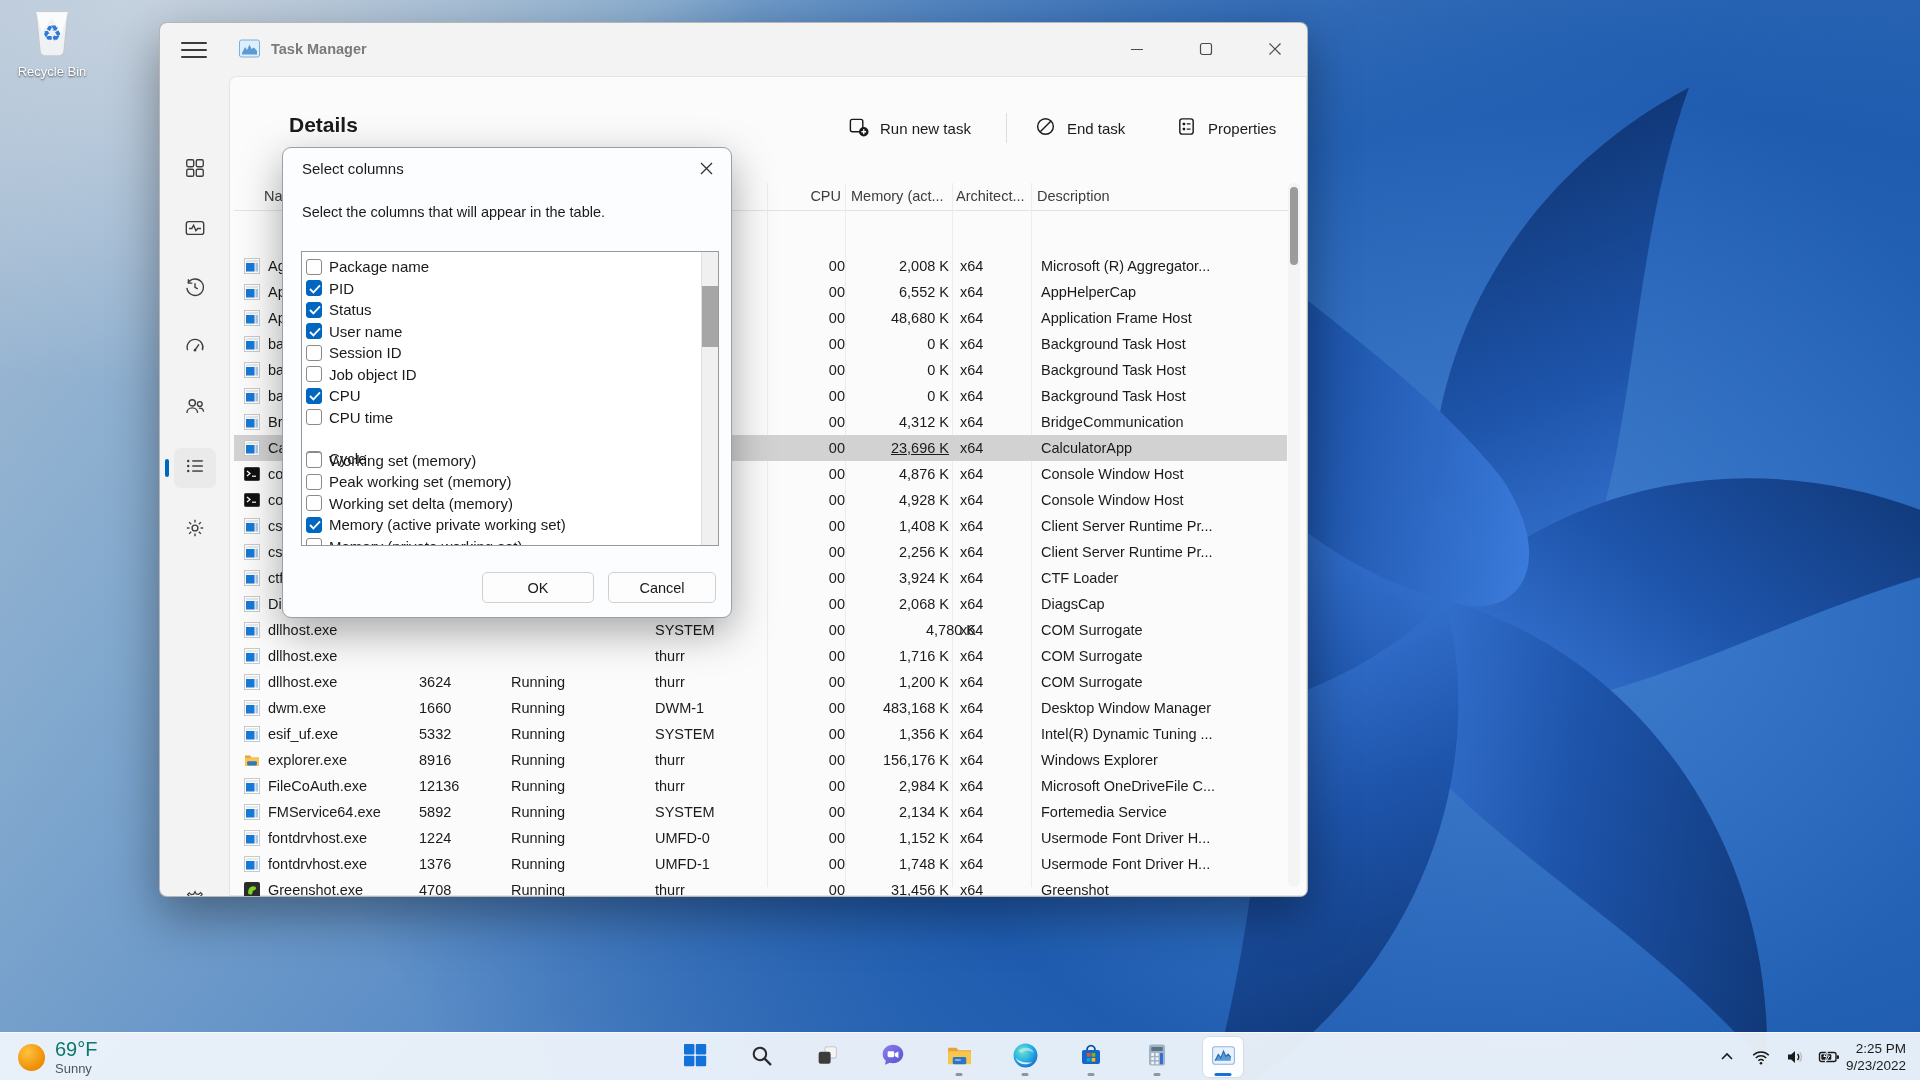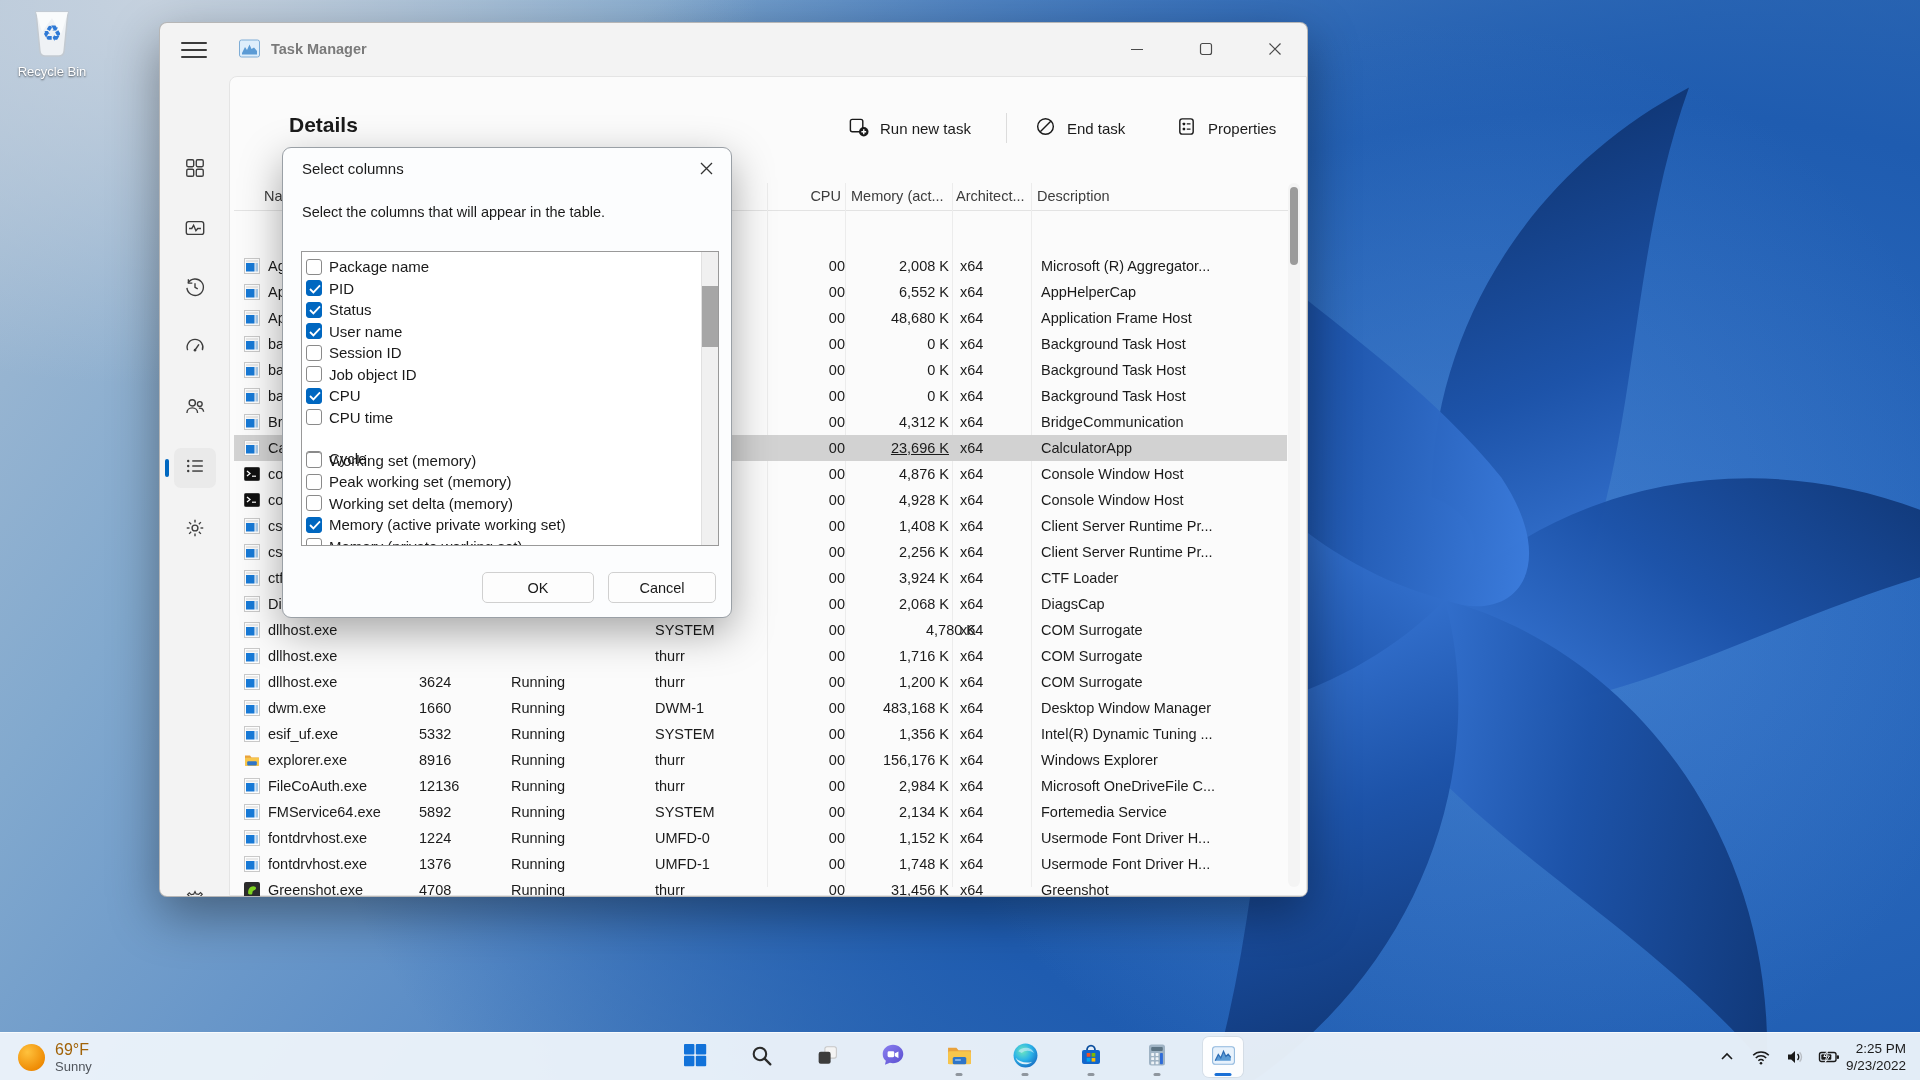--- a/index.html
+++ b/index.html
@@ -70,21 +70,21 @@
   .lb-thumb { position:absolute; left:0; width:16px; top:34px; height:61px; background:#a6a6a6; }
   .dlg-btn { position:absolute; top:424px; height:31px; background:#fdfdfd; border:1px solid #d0d0d0; border-radius:5px; font-size:14.5px; font-family:"Liberation Sans",sans-serif; color:#1a1a1a; cursor:pointer; }
   .dlg-btn.ok { left:199px; width:112px; }
   .dlg-btn.cancel { left:325px; width:108px; }
 
   
   .taskbar { position:absolute; left:0; bottom:0; width:1920px; height:48px;
     background:rgba(238,244,251,.95); border-top:1px solid rgba(255,255,255,.7); z-index:100; }
   .weather { position:absolute; left:18px; top:0; height:48px; display:flex; align-items:center; gap:10px; cursor:pointer; }
   .sun { width:27px; height:27px; border-radius:50%; background:radial-gradient(circle at 35% 30%, #ffc23d, #ef8d06 70%, #e07c00); }
-  .wtemp { font-size:16px; color:#a16207; }
+  .wtemp { font-size:20px; color:#0f766e; }
   .wcond { font-size:13px; color:#50555c; }
   .tb-item { position:absolute; top:4px; width:40px; height:40px; border-radius:6px; display:flex; align-items:center; justify-content:center; cursor:pointer; }
   .tb-item.active { background:rgba(255,255,255,.9); box-shadow:0 0 0 1px rgba(0,0,0,.06); }
   .dot { position:absolute; bottom:1px; left:50%; transform:translateX(-50%); width:7px; height:3px; border-radius:2px; background:#8f969e; }
   .dot.active { width:17px; background:#1a70d6; }
   .tray { position:absolute; right:0; top:0; height:48px; display:flex; align-items:center; }
   .tray-ic { width:34px; height:40px; display:flex; align-items:center; justify-content:center; color:#1a1a1a; cursor:pointer; }
   .clock { text-align:right; font-size:13.5px; color:#1b1b1b; line-height:17px; margin:0 14px 0 0; cursor:pointer; }
 </style>
 </head>

